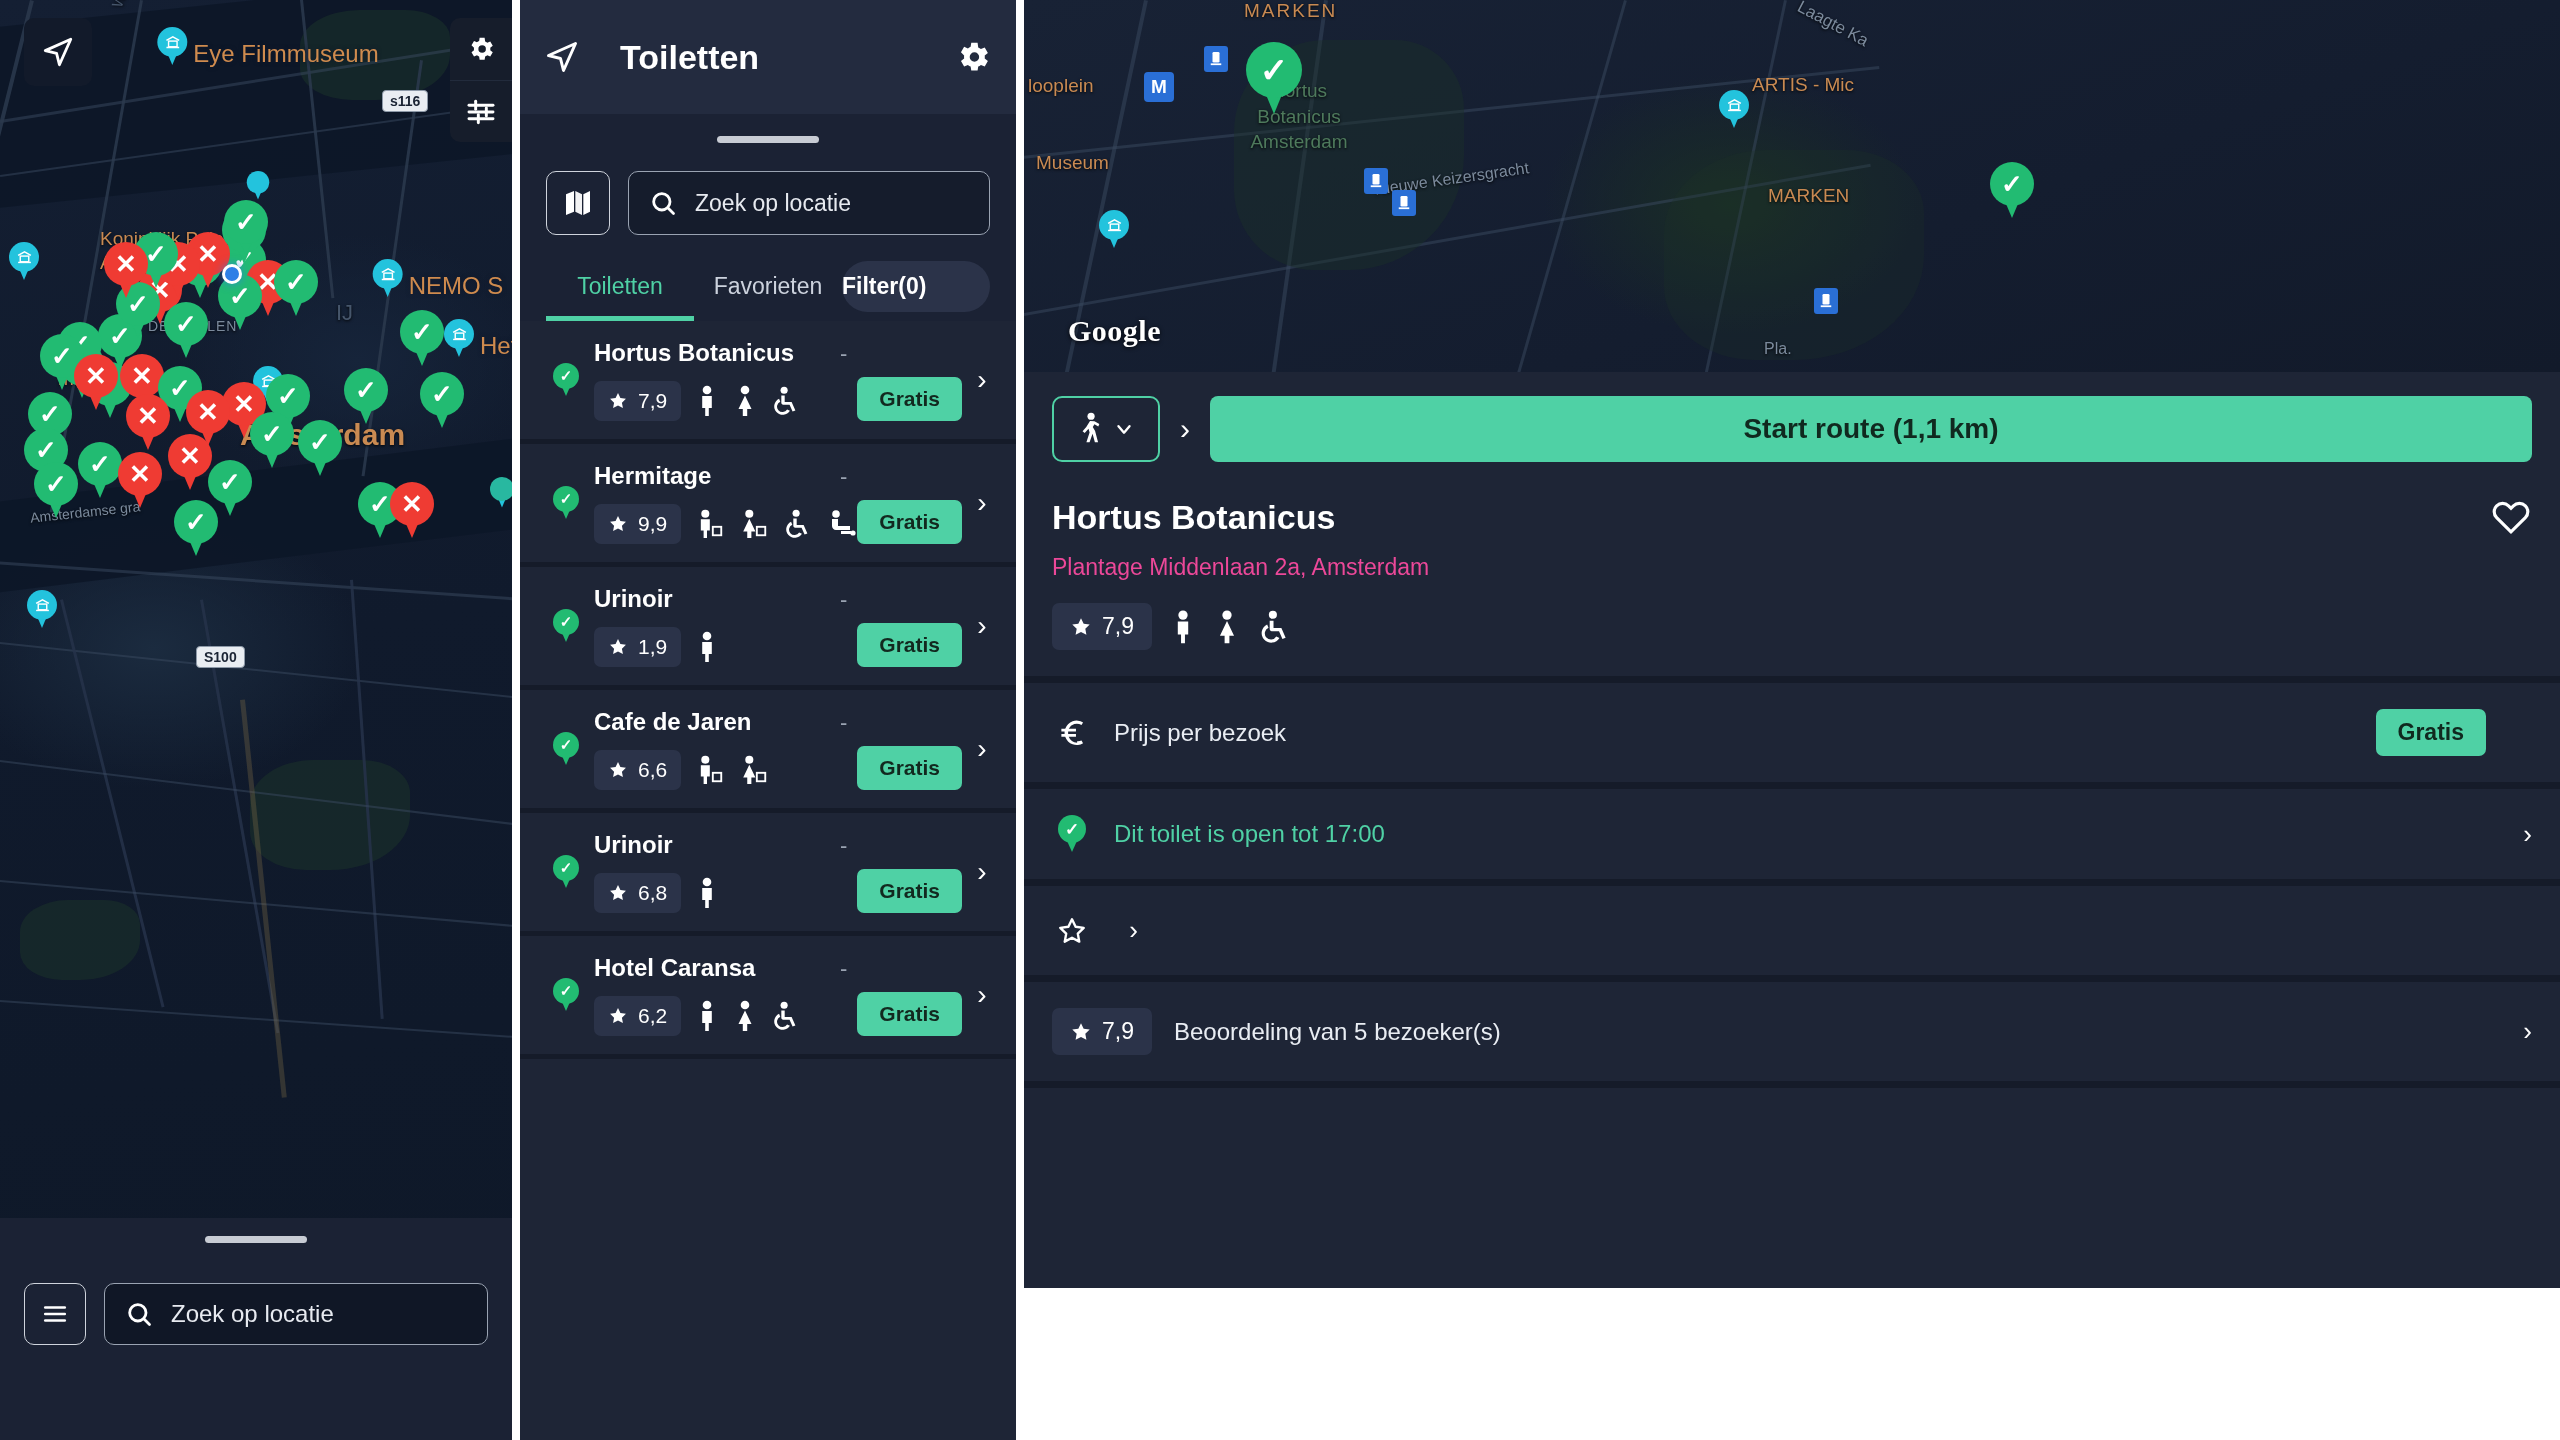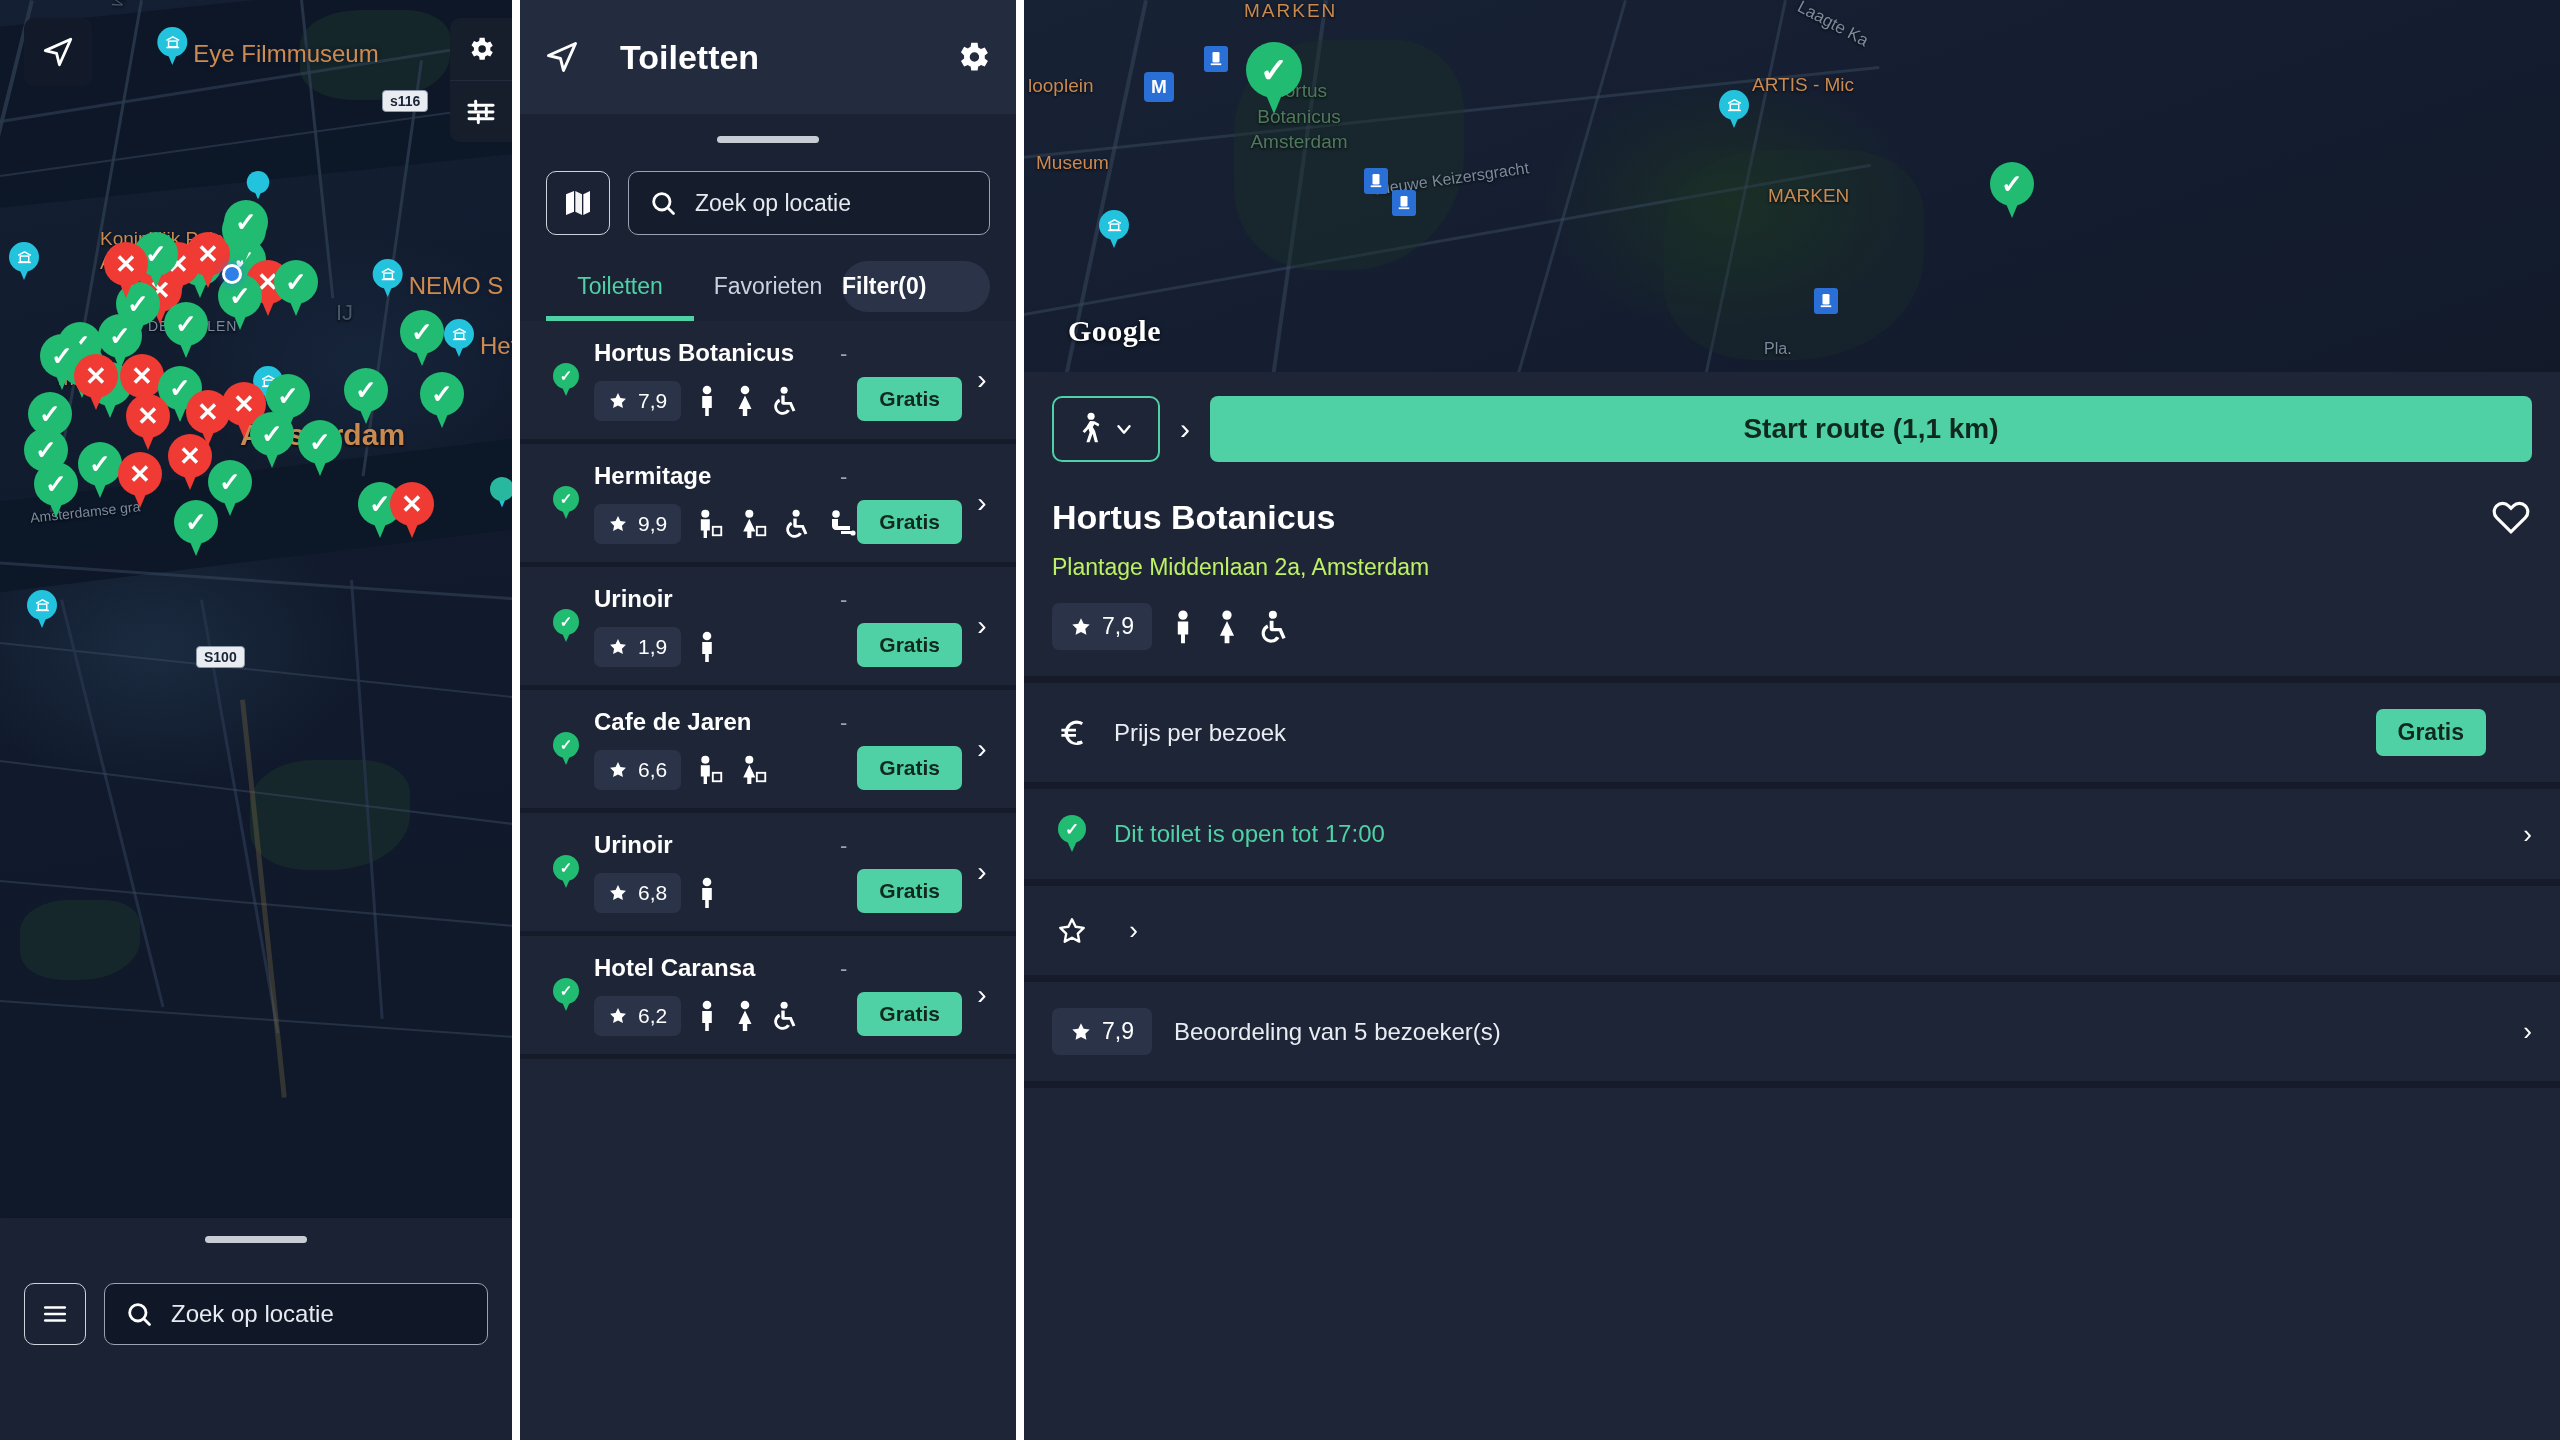--- a/index.html
+++ b/index.html
@@ -324,21 +324,21 @@
     align-self: flex-end;
   }
   .li-chevron {
     flex: 0 0 40px;
     display: flex; align-items: center; justify-content: center;
     color: #fff; font-size: 28px;
   }
 
   
   .panel-detail {
-    flex: 1 1 auto; height: 1440px;
+    flex: 1 1 auto; height: 1288px;
     background: #1e2536;
     display: flex; flex-direction: column;
     overflow: hidden;
   }
   .detail-map {
     position: relative;
     height: 372px;
     background:
       radial-gradient(ellipse 260px 180px at 46% 55%, #1a2e26 0%, rgba(26,46,38,0) 72%),
       linear-gradient(160deg, #182235 0%, #141d2f 60%, #121a2a 100%);
@@ -387,21 +387,21 @@
     border-radius: 8px;
     font-size: 28px; font-weight: 700;
     display: flex; align-items: center; justify-content: center;
   }
 
   .detail-title-row {
     display: flex; align-items: center;
     padding: 16px 28px 0;
   }
   .detail-title { color: #fff; font-size: 34px; font-weight: 700; flex: 1; }
-  .detail-addr { color: #bef264; font-size: 23px; padding: 16px 28px 0; }
+  .detail-addr { color: #ec4899; font-size: 23px; padding: 16px 28px 0; }
   .detail-meta {
     display: flex; align-items: center; gap: 18px;
     padding: 22px 28px 26px;
     border-bottom: 7px solid #151b29;
   }
   .detail-row {
     display: flex; align-items: center; gap: 22px;
     padding: 26px 28px;
     border-bottom: 7px solid #151b29;
     min-height: 96px;

